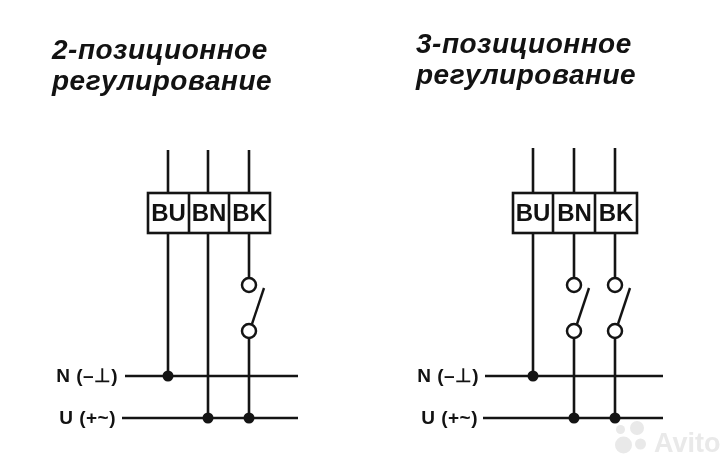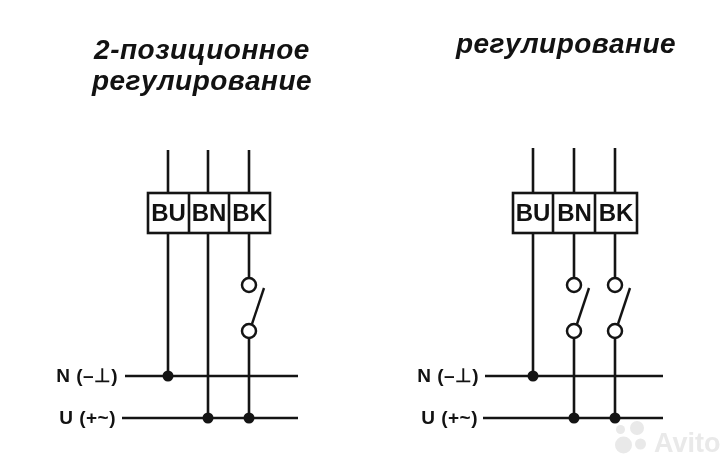--- a/index.html
+++ b/index.html
@@ -7,21 +7,21 @@
     position: relative;
     width: 720px;
     height: 457px;
     background: #ffffff;
     font-family: "Liberation Sans", sans-serif;
     overflow: hidden;
   }
   .diagram-title {
     position: absolute;
     width: 300px;
-    text-align: center;
+    text-align: left;
     font-size: 28px;
     line-height: 31px;
     font-weight: bold;
     font-style: italic;
     color: #121212;
     letter-spacing: 0.5px;
   }
   #title-left  { left: 52px;  top: 34px; }
   #title-right { left: 416px; top: 28px; }
   .title-line { display: block; }
@@ -51,20 +51,21 @@
 <body>
 
 <div id="screen">
 
   <div class="diagram-title" id="title-left">
     <span class="title-line">2-позиционное</span>
     <span class="title-line">регулирование</span>
   </div>
 
   <div class="diagram-title" id="title-right">
+    <span class="title-line">3-позиционное</span>
     <span class="title-line">регулирование</span>
   </div>
 
   <svg id="schematic-svg" width="720" height="457" viewBox="0 0 720 457">
 
     <g>
 
       <path class="wire" d="M168 150 V193"></path>
       <path class="wire" d="M208 150 V193"></path>
       <path class="wire" d="M249 150 V193"></path>

